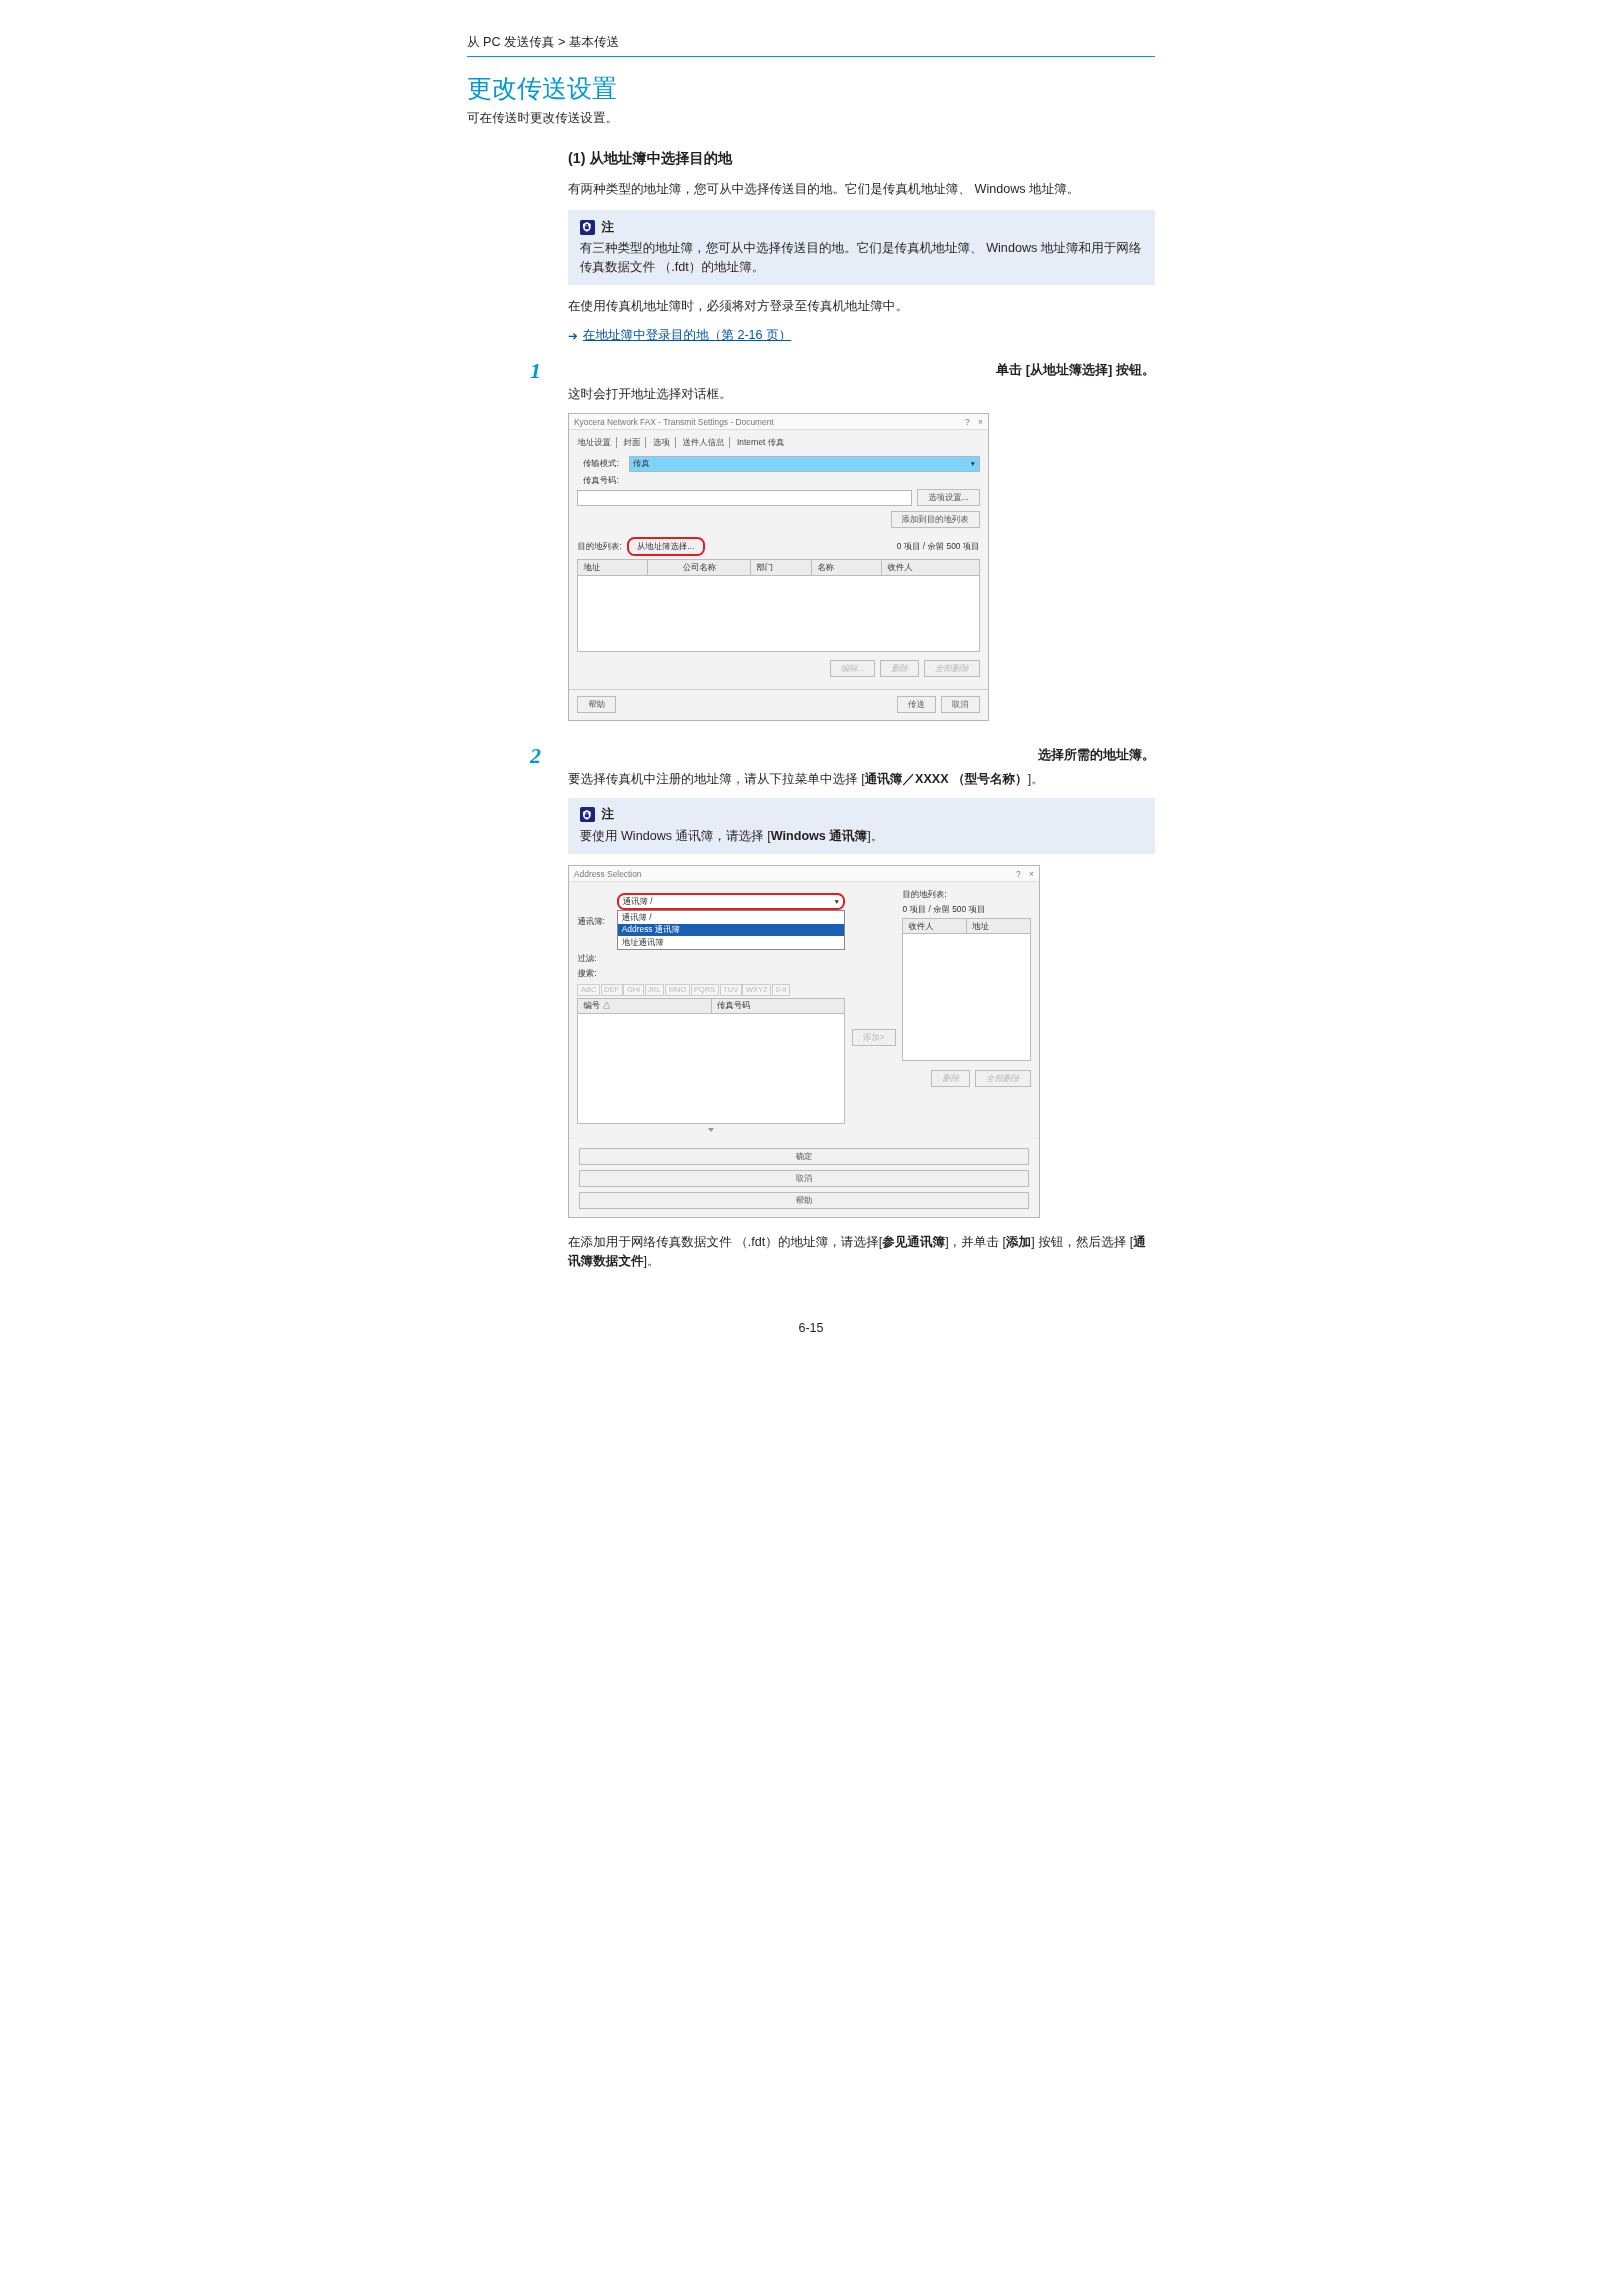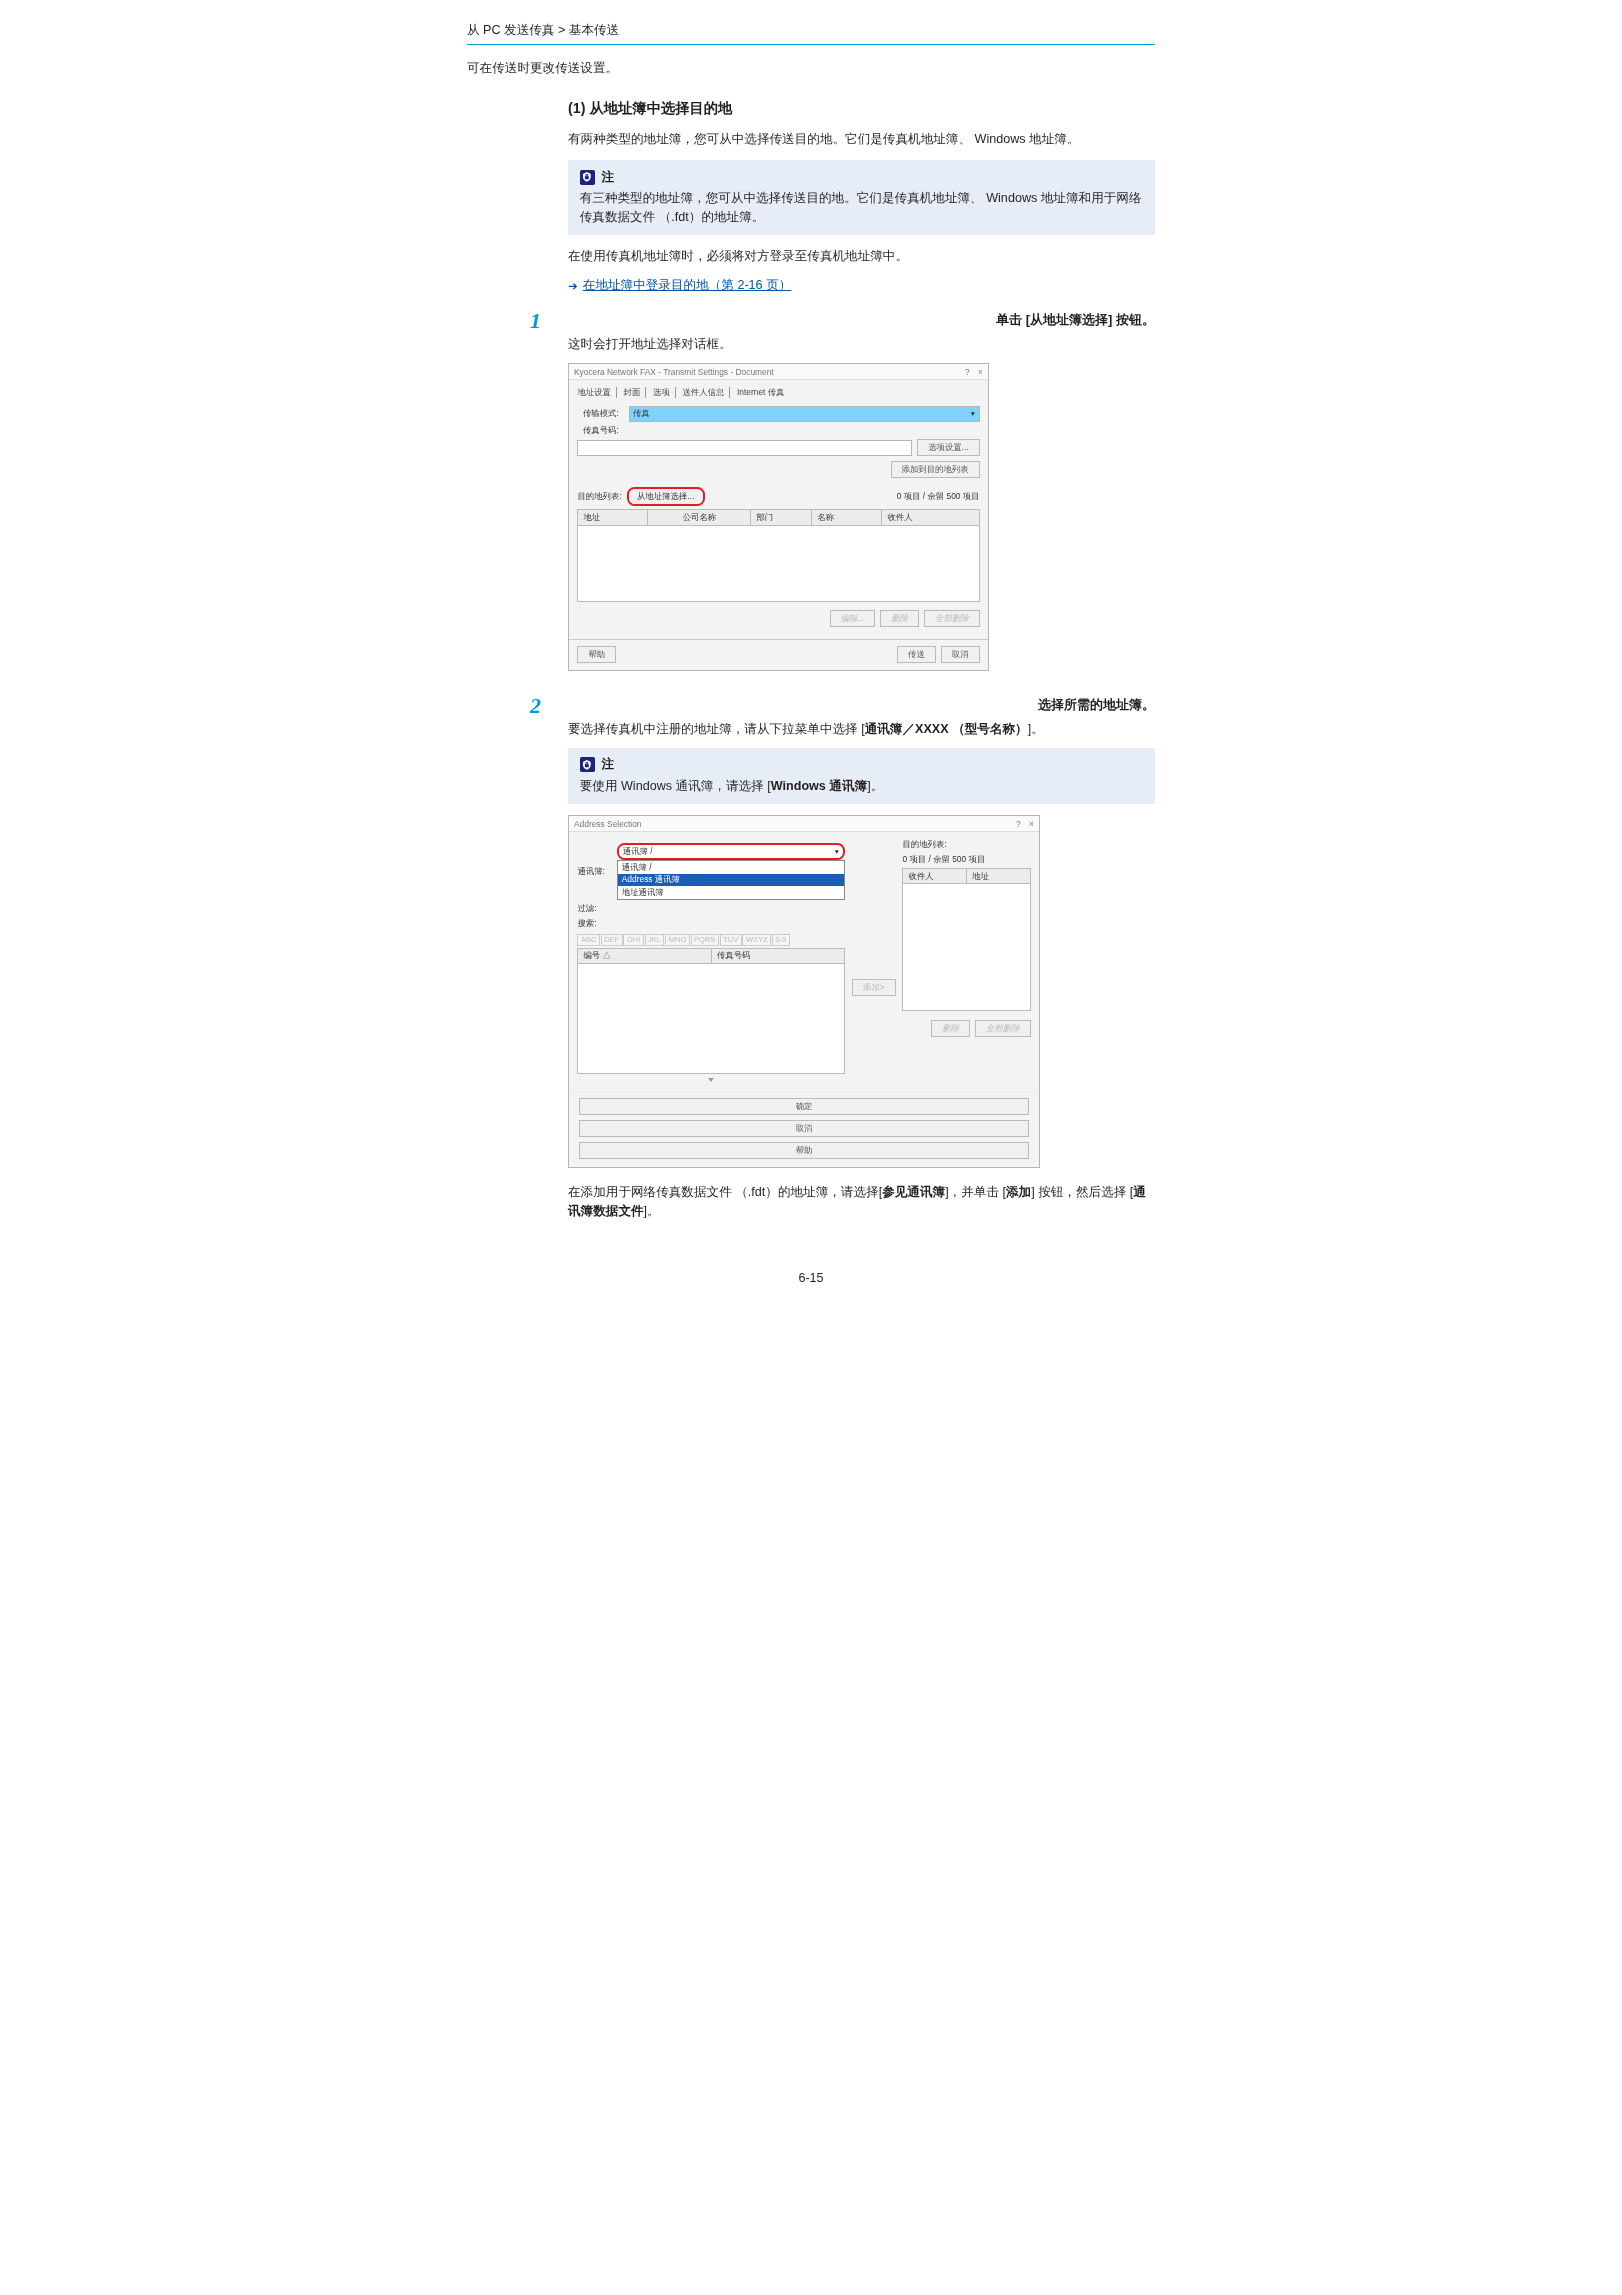--- a/index.html
+++ b/index.html
@@ -4,21 +4,21 @@
 <style>
   body {
     margin: 0;
     padding: 0;
     background: #fff;
     font-family: "Microsoft YaHei", "SimSun", sans-serif;
     color: #231f20;
   }
   .page {
     width: 788px;
-    margin: 0 auto;
+    margin: 12px auto;
     padding: 22px 50px 50px 50px;
     box-sizing: border-box;
     position: relative;
     min-height: 1090px;
   }
   .breadcrumb {
     font-size: 12.6px;
     color: #231f20;
     margin-bottom: 5px;
   }
@@ -286,20 +286,21 @@
   }
 </style>
 </head>
 <body>
 
 <div class="page">
 
   <div class="breadcrumb">从 PC 发送传真 &gt; 基本传送</div>
   <hr class="hr-blue">
 
+  <h1 class="page-title">更改传送设置</h1>
   <p class="page-subtitle">可在传送时更改传送设置。</p>
 
   <div class="section">
     <p class="section-heading">(1) 从地址簿中选择目的地</p>
     <p class="body-text">有两种类型的地址簿，您可从中选择传送目的地。它们是传真机地址簿、 Windows 地址簿。</p>
 
     <div class="note-box">
       <div class="note-header">
         <span class="note-icon">
           <svg width="11.7" height="11.7" viewBox="0 0 24 24">

